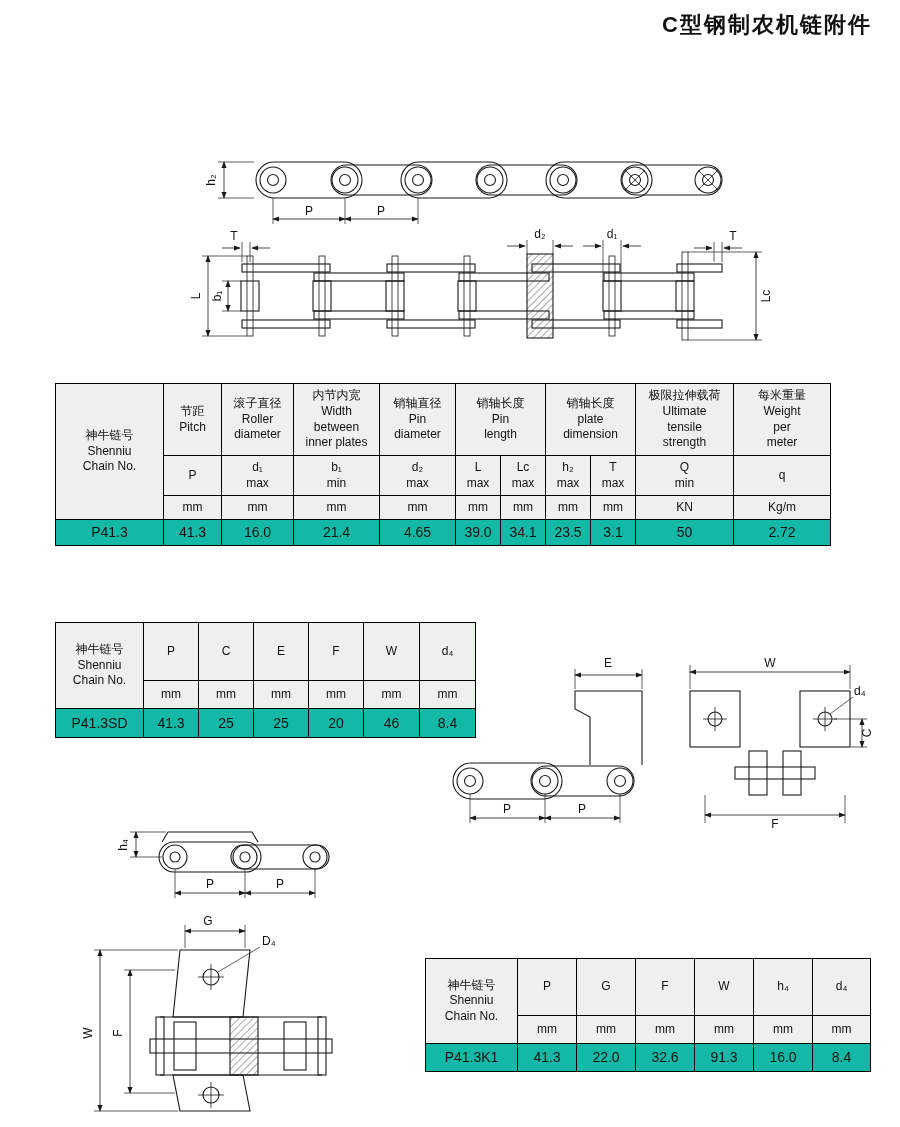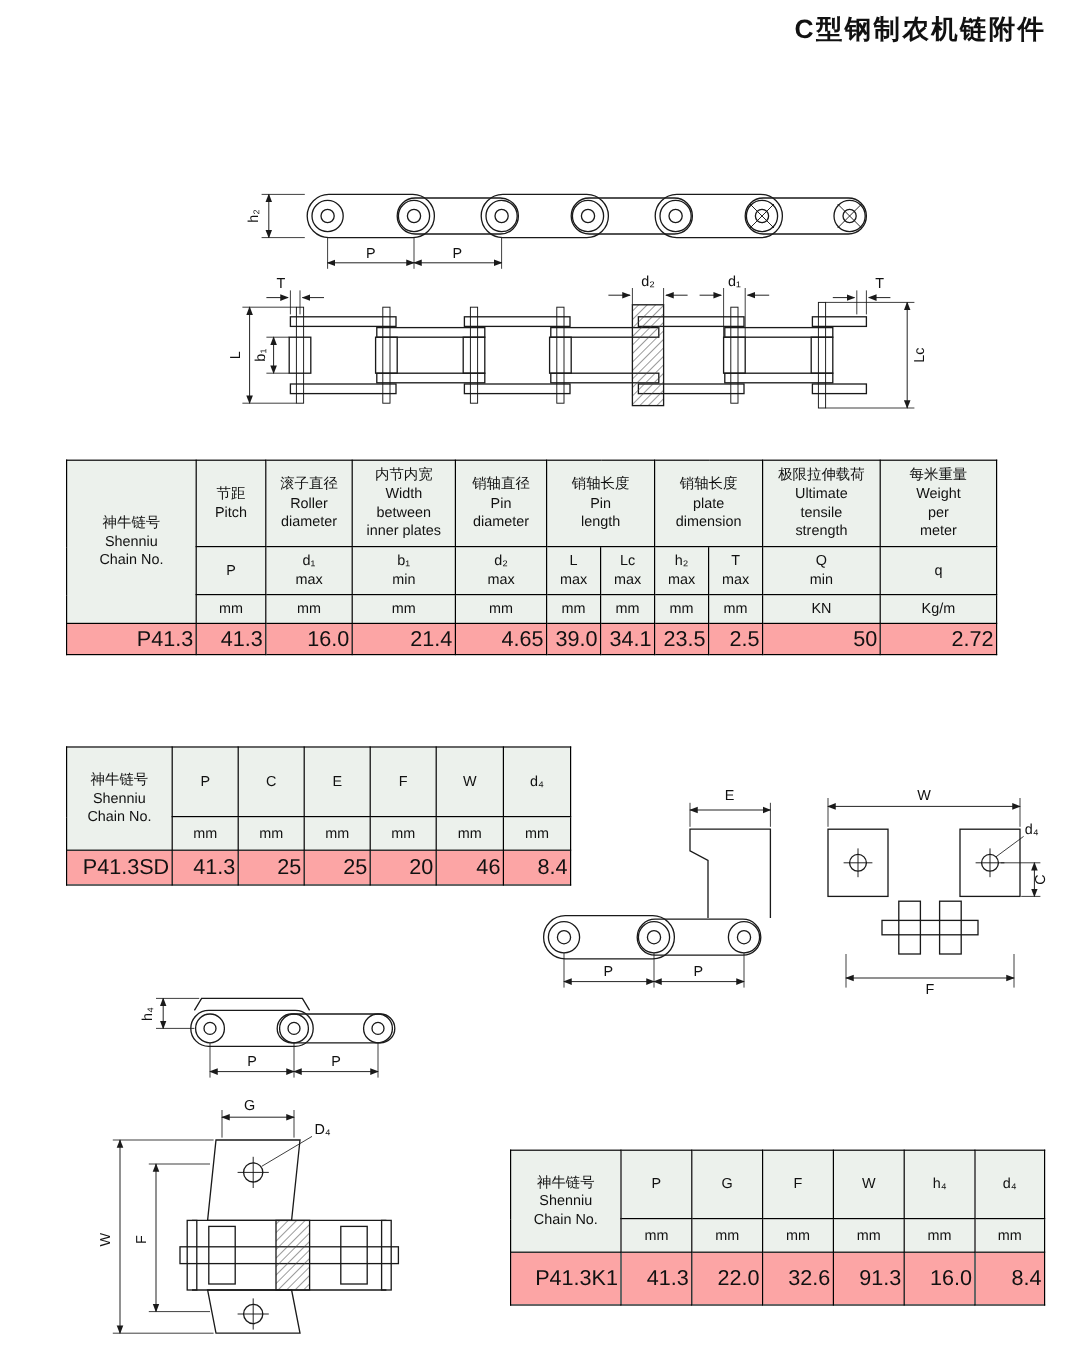--- a/index.html
+++ b/index.html
@@ -7,21 +7,21 @@
           font-family:"Liberation Sans","DejaVu Sans",sans-serif; color:#111; }
   .abs { position:absolute; }
   .title-zh { position:absolute; top:10px; right:28px; font-size:22px; font-weight:bold;
               letter-spacing:2px; }
   .title-en { position:absolute; top:45px; left:230px; width:660px; text-align:center;
               font-size:21px; font-weight:bold; }
   table.spec { position:absolute; border-collapse:collapse; table-layout:fixed; }
   table.spec td { border:1px solid #000; text-align:center; vertical-align:middle;
                   font-size:12px; line-height:1.3; padding:0 2px; overflow:hidden; }
   td.hdr { background:#ecf1ec; }
-  tr.datarow td { background:#fca5a5; font-size:18px;text-align:right; }
+  tr.datarow td { background:#14b8a6; font-size:14px; }
   .pre { white-space:pre-line; }
   .ln  { fill:none; stroke:#1a1a1a; stroke-width:1.1; }
   .lnt { fill:none; stroke:#1a1a1a; stroke-width:0.8; }
   .ext { stroke:#1a1a1a; stroke-width:0.7; fill:none; }
   .dim { stroke:#1a1a1a; stroke-width:0.8; fill:none; marker-start:url(#arr); marker-end:url(#arr); }
   .dima{ stroke:#1a1a1a; stroke-width:0.8; fill:none; marker-end:url(#arr); }
   .dl  { font-size:12px; fill:#111; font-family:"Liberation Sans","DejaVu Sans",sans-serif; }
   .ctr { text-anchor:middle; }
 </style>
 </head>
@@ -242,21 +242,21 @@
       </tr>
       <tr style="height:26px" class="datarow">
         <td>P41.3</td>
         <td>41.3</td>
         <td>16.0</td>
         <td>21.4</td>
         <td>4.65</td>
         <td>39.0</td>
         <td>34.1</td>
         <td>23.5</td>
-        <td>2.5</td>
+        <td>3.1</td>
         <td>50</td>
         <td>2.72</td>
       </tr>
     </tbody>
   </table>
 
   <table class="spec" style="left:55px;top:622px;width:420px">
     <colgroup>
       <col style="width:88px">
         <col style="width:55px">
@@ -468,21 +468,21 @@
         <td class="hdr">d₄</td>
       </tr>
       <tr style="height:28px">
         <td class="hdr">mm</td>
         <td class="hdr">mm</td>
         <td class="hdr">mm</td>
         <td class="hdr">mm</td>
         <td class="hdr">mm</td>
         <td class="hdr">mm</td>
       </tr>
-      <tr style="height:44px" class="datarow">
+      <tr style="height:28px" class="datarow">
         <td>P41.3K1</td>
         <td>41.3</td>
         <td>22.0</td>
         <td>32.6</td>
         <td>91.3</td>
         <td>16.0</td>
         <td>8.4</td>
       </tr>
     </tbody>
   </table>

